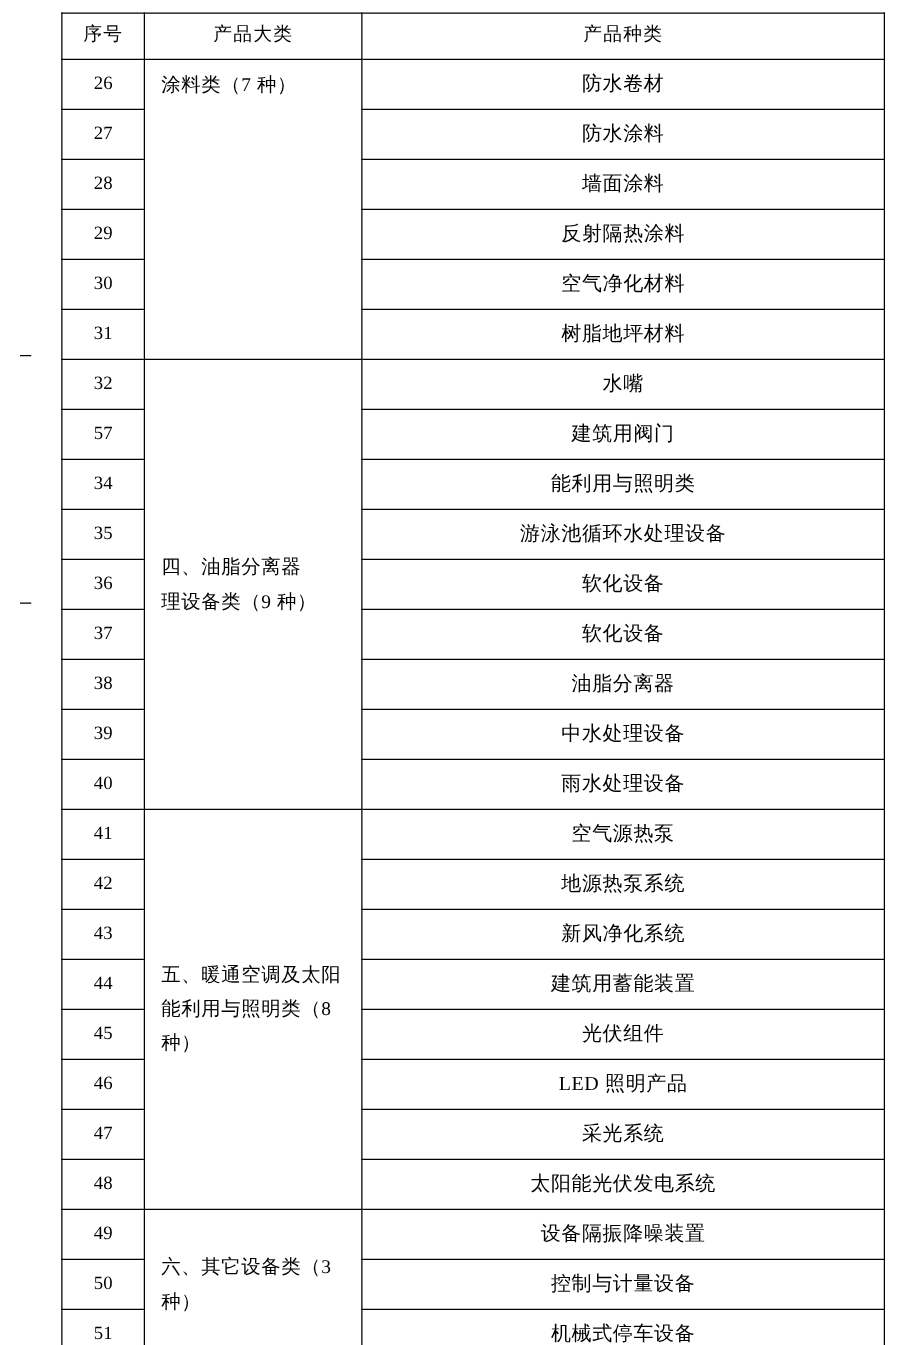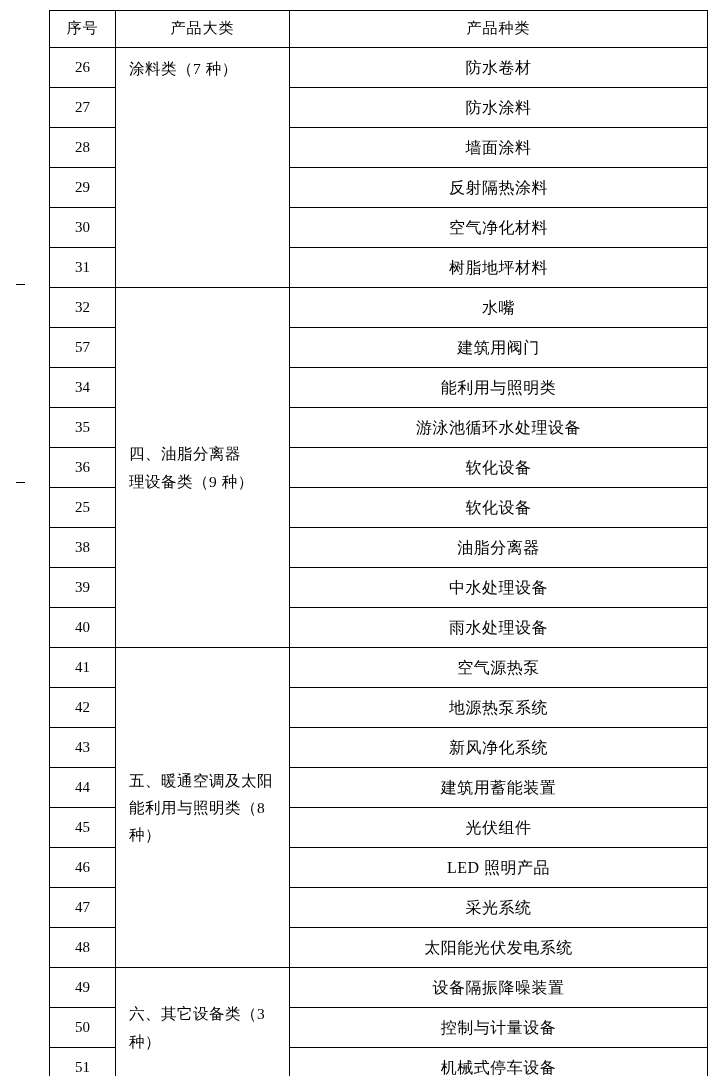--- a/index.html
+++ b/index.html
@@ -152,21 +152,21 @@
       </tr>
       <tr>
         <td class="seq">35</td>
         <td class="kind">游泳池循环水处理设备</td>
       </tr>
       <tr>
         <td class="seq">36</td>
         <td class="kind">软化设备</td>
       </tr>
       <tr>
-        <td class="seq">25</td>
+        <td class="seq">37</td>
         <td class="kind">软化设备</td>
       </tr>
       <tr>
         <td class="seq">38</td>
         <td class="kind">油脂分离器</td>
       </tr>
       <tr>
         <td class="seq">39</td>
         <td class="kind">中水处理设备</td>
       </tr>

